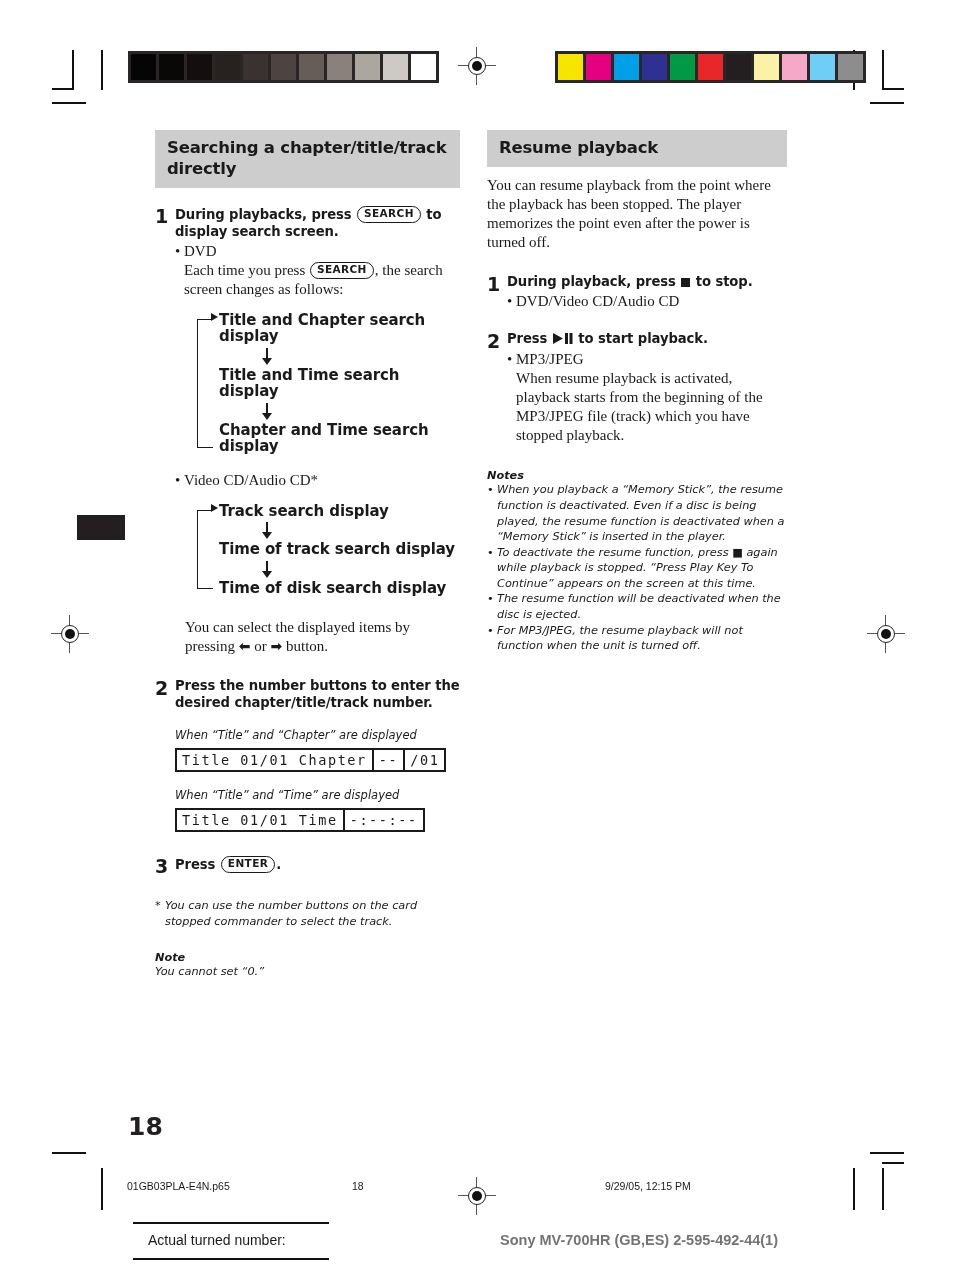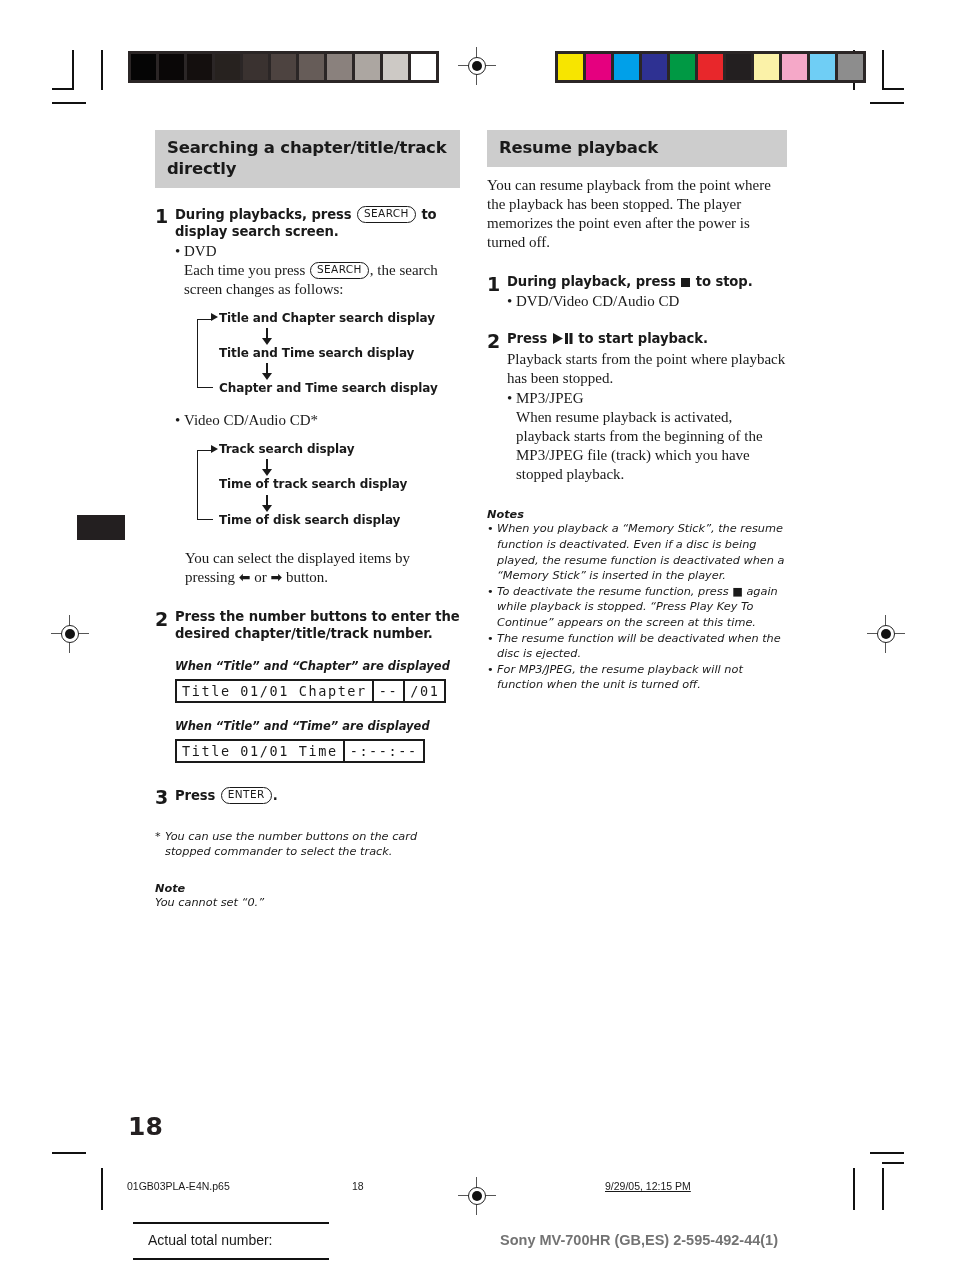--- a/index.html
+++ b/index.html
@@ -68,21 +68,21 @@
   .sub { padding-left:9px; }
 
   
   .key {
     display:inline-block;
     border:1.3px solid #1a1a1a;
     border-radius:9px;
     padding:0 6px 1px 6px;
     font-family:"DejaVu Sans", sans-serif;
     font-size:10.5px;
-    font-weight:normal;
+    font-weight:bold;
     line-height:1.32;
     letter-spacing:0.4px;
     vertical-align:1.5px;
     margin:0 1px;
   }
   .sq { display:inline-block; width:9px; height:9px; background:#1a1a1a; vertical-align:-0.5px; margin:0 1px; }
   .playpause { display:inline-block; vertical-align:-1px; margin:0 1px; }
 
   
   .flow { position:relative; margin:13px 0 0 22px; padding-left:22px; }
@@ -94,39 +94,39 @@
   }
   .flow .arrowhead {
     position:absolute; left:14px; top:1.4px;
     width:0; height:0;
     border-top:4.5px solid transparent;
     border-bottom:4.5px solid transparent;
     border-left:7px solid #1a1a1a;
   }
   .flow .fitem {
     font-family:"DejaVu Sans", sans-serif;
-    font-weight:bold; font-size:12px; line-height:1.1; color:#1a1a1a;
+    font-weight:bold; font-size:15px; line-height:1.1; color:#1a1a1a;
     letter-spacing:-0.1px;
   }
   .flow .varr {
     height:22px; position:relative;
   }
   .flow .varr:before {
     content:""; position:absolute; left:47px; top:3px; width:2px; height:12px; background:#1a1a1a;
   }
   .flow .varr:after {
     content:""; position:absolute; left:43px; top:13px; width:0; height:0;
     border-left:5px solid transparent; border-right:5px solid transparent;
     border-top:7px solid #1a1a1a;
   }
 
   
   .lcdcap {
     font-family:"DejaVu Sans", sans-serif;
-    font-style:italic; font-weight:bold; font-size:11.5px; color:#1a1a1a;
+    font-style:italic; font-weight:normal; font-size:11.5px; color:#1a1a1a;
     margin-top:16px;
   }
   .lcd {
     display:inline-flex; align-items:stretch;
     border:2px solid #1a1a1a;
     background:#fff;
     margin-top:6px;
     height:24px;
     font-family:"DejaVu Sans Mono", monospace;
     font-size:13.5px;
@@ -387,21 +387,20 @@
           <span>Press</span>
           <span class="playpause">
             <svg width="20" height="11" viewBox="0 0 20 11" aria-hidden="true">
               <polygon points="0,0 10,5.5 0,11" fill="#1a1a1a"></polygon>
               <rect x="12" y="0" width="3" height="11" fill="#1a1a1a"></rect>
               <rect x="16.5" y="0" width="3" height="11" fill="#1a1a1a"></rect>
             </svg>
           </span>
           <span>to start playback.</span>
         </div>
-        <div class="serif ind">Playback starts from the point where playback has been stopped.</div>
         <div class="bl">
           <div class="b">
             <div class="dot serif">•</div>
             <div class="tx serif">MP3/JPEG</div>
           </div>
           <div class="serif sub">When resume playback is activated, playback starts from the beginning of the MP3/JPEG file (track) which you have stopped playback.</div>
         </div>
       </div>
     </div>
 
@@ -427,21 +426,21 @@
       </div>
     </div>
 
   </div>
 
   <div class="pageno">18</div>
 
   <div class="ftline" style="left:135px;top:1176px;width:1.5px;height:0;"></div>
   <div class="ftxt" style="left:127px;top:1180px;">01GB03PLA-E4N.p65</div>
   <div class="ftxt" style="left:352px;top:1180px;">18</div>
-  <div class="ftxt" style="left:605px;top:1180px;text-decoration:underline;">9/29/05, 12:15 PM</div>
+  <div class="ftxt" style="left:605px;top:1180px;">9/29/05, 12:15 PM</div>
 
   <div class="ftline" style="left:133px;top:1222px;width:196px;height:1.6px;"></div>
-  <div class="ftbox-txt" style="left:148px;top:1232px;">Actual total number:</div>
+  <div class="ftbox-txt" style="left:148px;top:1232px;">Actual turned number:</div>
   <div class="ftline" style="left:133px;top:1258px;width:196px;height:1.6px;"></div>
 
   <div class="ftmodel" style="left:500px;top:1232px;">Sony MV-700HR (GB,ES) 2-595-492-44(1)</div>
 
 </div>
 
 </body></html>

